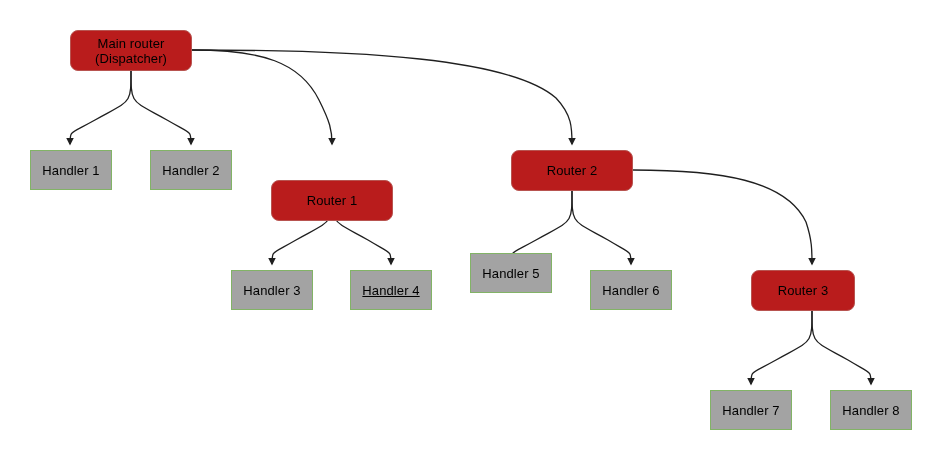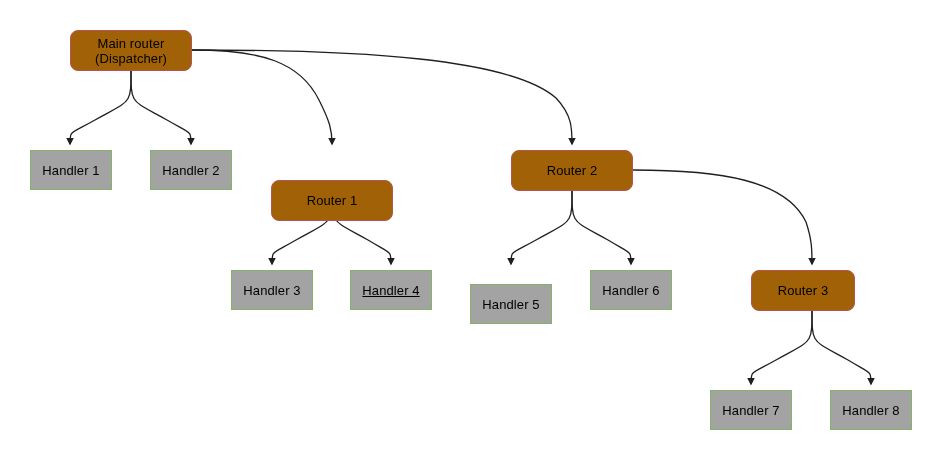--- a/index.html
+++ b/index.html
@@ -30,21 +30,21 @@
     justify-content: center;
     text-align: center;
     font-size: 13px;
     line-height: 15px;
     color: #000000;
     z-index: 2;
     white-space: pre-line;
     letter-spacing: 0.1px;
   }
   .node.router {
-    background: #a16207;
+    background: #b91c1c;
     border: 1px solid #b85450;
     border-radius: 8px;
   }
   .node.handler {
     background: #a3a3a3;
     border: 1px solid #82b366;
     border-radius: 0;
   }
   .node-label {
     display: block;
@@ -79,20 +79,20 @@
 
   <div id="node-layer">
       <div class="node router" style="left: 70px; top: 30px; width: 122px; height: 41px;"><span class="node-label">Main router
 (Dispatcher)</span></div>
       <div class="node handler" style="left: 30px; top: 150px; width: 82px; height: 40px;"><span class="node-label">Handler 1</span></div>
       <div class="node handler" style="left: 150px; top: 150px; width: 82px; height: 40px;"><span class="node-label">Handler 2</span></div>
       <div class="node router" style="left: 271px; top: 150px; width: 122px; height: 41px; margin-top: 30px;"><span class="node-label">Router 1</span></div>
       <div class="node router" style="left: 511px; top: 150px; width: 122px; height: 41px;"><span class="node-label">Router 2</span></div>
       <div class="node handler" style="left: 231px; top: 270px; width: 82px; height: 40px;"><span class="node-label">Handler 3</span></div>
       <div class="node handler" style="left: 350px; top: 270px; width: 82px; height: 40px; text-decoration: underline;"><span class="node-label">Handler 4</span></div>
-      <div class="node handler" style="left: 470px; top: 284px; width: 82px; height: 40px;"><span class="node-label">Handler 5</span></div>
+      <div class="node handler" style="left: 470px; top: 253px; width: 82px; height: 40px;"><span class="node-label">Handler 5</span></div>
       <div class="node handler" style="left: 590px; top: 270px; width: 82px; height: 40px;"><span class="node-label">Handler 6</span></div>
       <div class="node router" style="left: 751px; top: 270px; width: 104px; height: 41px;"><span class="node-label">Router 3</span></div>
       <div class="node handler" style="left: 710px; top: 390px; width: 82px; height: 40px;"><span class="node-label">Handler 7</span></div>
       <div class="node handler" style="left: 830px; top: 390px; width: 82px; height: 40px;"><span class="node-label">Handler 8</span></div>
     </div>
 
 </div>
 
 </body></html>

